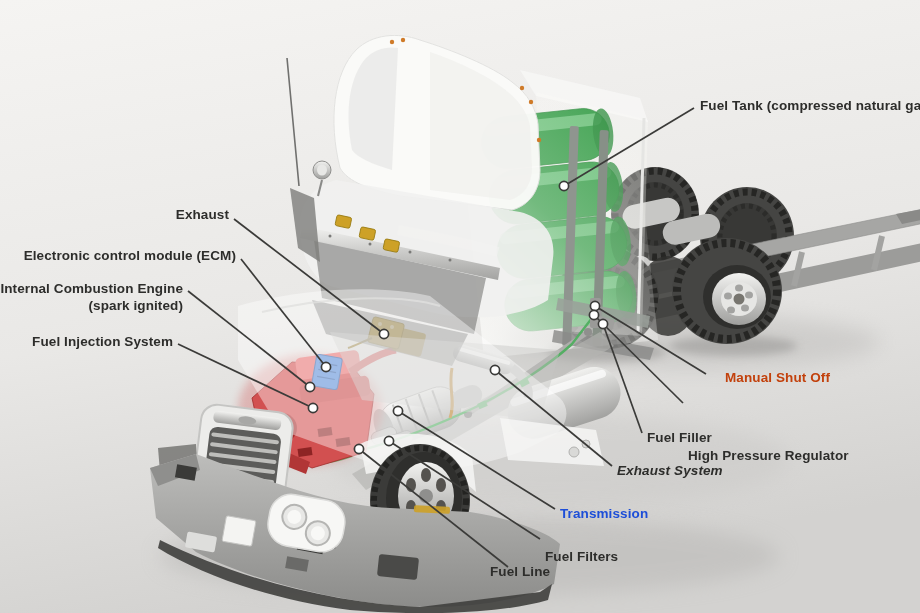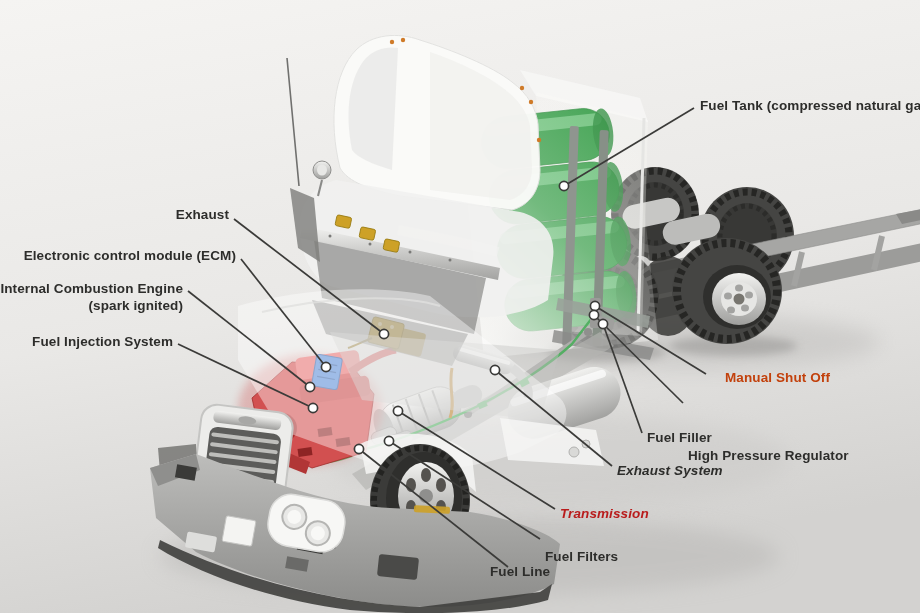--- a/index.html
+++ b/index.html
@@ -345,21 +345,21 @@
     </div>
     <div class="label" style="color: rgb(45, 45, 43); top: 399px; left: 688px; margin-top: 48px;">
       <div>High Pressure Regulator</div>
     </div>
     <div class="label" style="color: rgb(45, 45, 43); top: 429px; left: 647px; text-align: center;">
       <div>Fuel Filler</div>
     </div>
     <div class="label" style="color: rgb(45, 45, 43); top: 462px; left: 617px; font-style: italic;">
       <div>Exhaust System</div>
     </div>
-    <div class="label" style="color: #b91c1c; top: 505px; left: 560px; font-style: italic;">
+    <div class="label" style="color: #1d4ed8; top: 505px; left: 560px;">
       <div>Transmission</div>
     </div>
     <div class="label" style="color: rgb(45, 45, 43); top: 548px; left: 545px;">
       <div>Fuel Filters</div>
     </div>
     <div class="label" style="color: rgb(45, 45, 43); top: 563px; left: 490px;">
       <div>Fuel Line</div>
     </div>
   </div>
 

